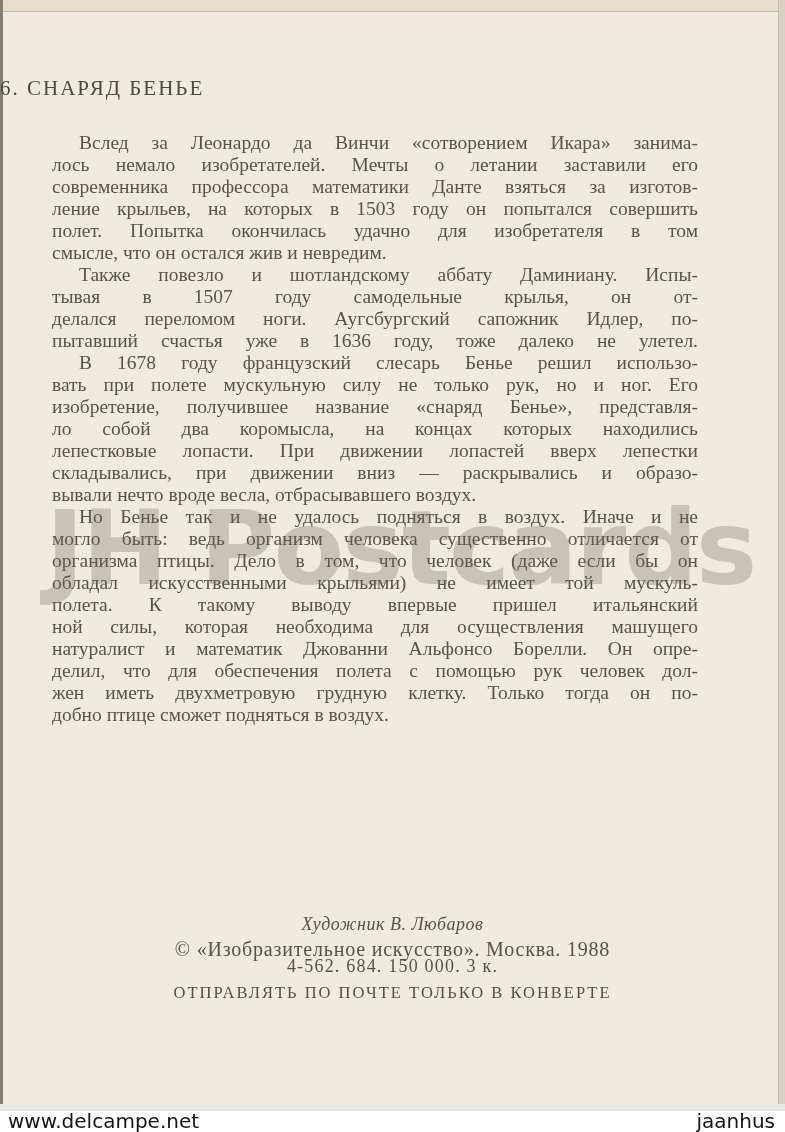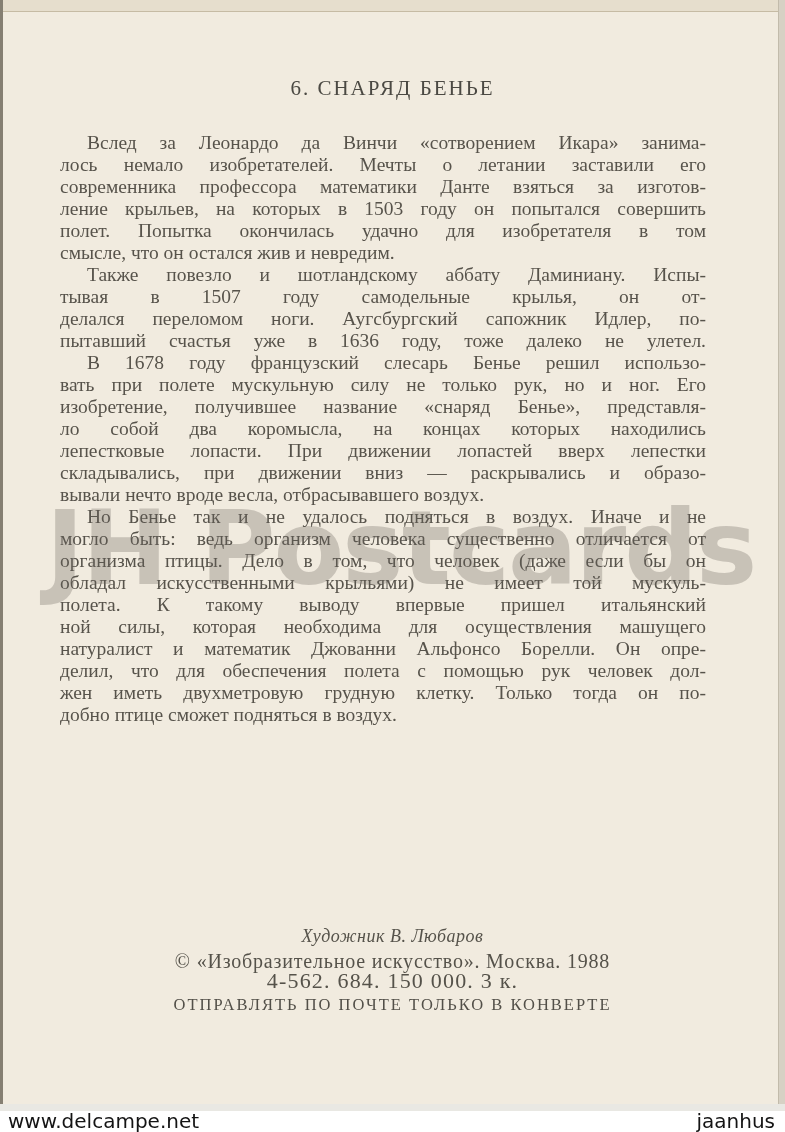--- a/index.html
+++ b/index.html
@@ -26,26 +26,26 @@
     background: #d7d1c4; border-left: 1px solid #c2bbab;
   }
   .scan-bottom-gap {
     position: absolute; left: 0; top: 1104px; width: 785px; height: 7px;
     background: #e9e8e3;
   }
 
   
   .card-title {
     position: absolute; top: 76px; left: 0; width: 785px;
-    text-align: center;
+    text-align: left;
     font-size: 21px; letter-spacing: 2px;
     color: #4b4943;
   }
   .body-text {
-    position: absolute; top: 132px; left: 60px; width: 646px;
+    position: absolute; top: 132px; left: 52px; width: 646px;
     font-size: 19.5px; line-height: 22px;
     color: #57534b;
   }
   .text-line {
     text-align: justify;
     text-align-last: justify;
     text-justify: inter-word;
     white-space: normal;
     height: 22px; overflow: visible;
   }
@@ -60,24 +60,24 @@
     font-weight: bold;
     font-size: 103px; line-height: 1.1; letter-spacing: -2px;
     color: rgba(105, 100, 92, 0.30);
     pointer-events: none;
     z-index: 5;
     white-space: nowrap;
     margin-left: 8px;
   }
 
   
-  .credit { position: absolute; left: 0; width: 785px; text-align: center; color: #55524a; margin-top: 12px; }
+  .credit { position: absolute; left: 0; width: 785px; text-align: center; color: #55524a; }
   .credit-artist { top: 914px; font-size: 18px; font-style: italic; letter-spacing: 0.5px; }
   .credit-publisher { top: 938px; font-size: 20px; letter-spacing: 0.8px; }
-  .credit-printrun { top: 956px; font-size: 22px; letter-spacing: 1.2px; }
+  .credit-printrun { top: 956px; font-size: 18px; letter-spacing: 1.2px; }
   .credit-mailing { top: 983px; font-size: 16.5px; font-weight: normal; letter-spacing: 2px; color: #524f48; }
 
   
   .footer-strip {
     position: absolute; left: 0; top: 1111px; width: 785px; height: 21px;
     background: #ffffff;
     display: flex; justify-content: space-between; align-items: flex-end;
     font-family: "DejaVu Sans", sans-serif;
     font-size: 20px; color: #141414;
     padding: 0 10px 0 8px;

